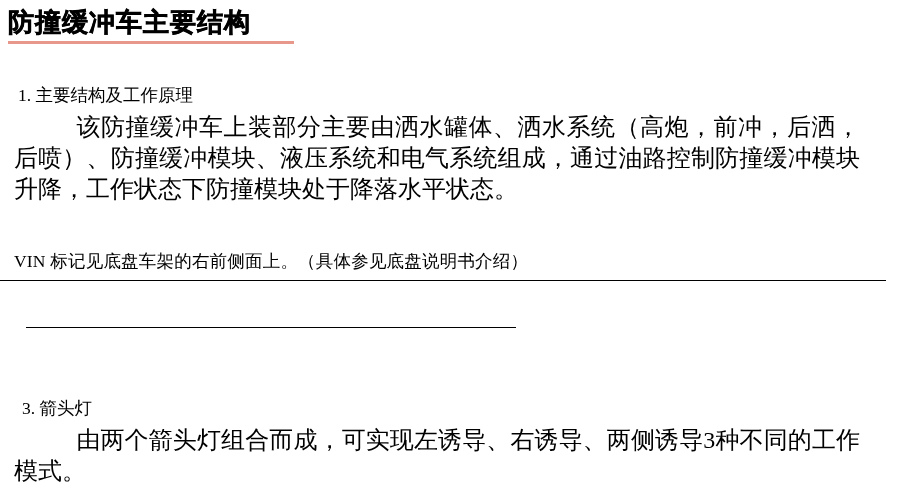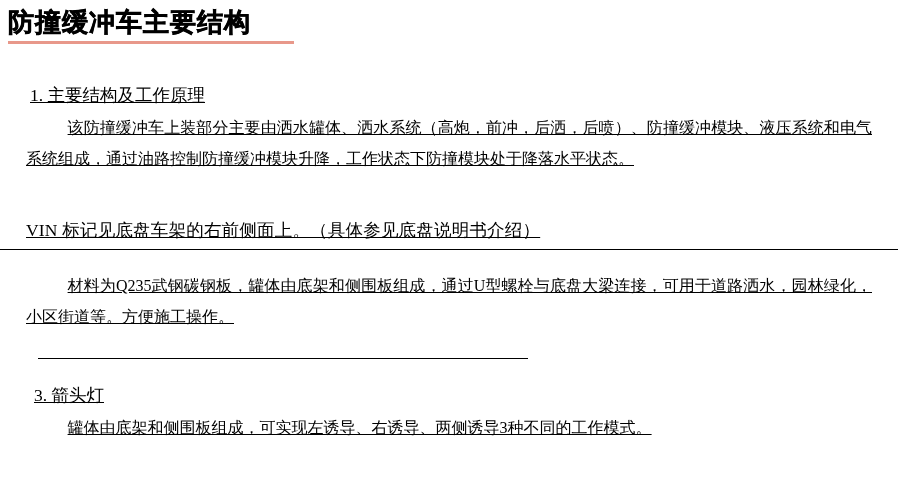--- a/index.html
+++ b/index.html
@@ -42,37 +42,36 @@
   .title-rule {
     margin-top: 3px;
     height: 3px;
     width: 286px;
     background: #e8988a;
   }
 
   
   .body {
     position: absolute;
-    left: 26px;
+    left: 14px;
     top: 80px;
     width: 852px;
     font-size: 17.5px;
     line-height: 31px;
-    text-decoration: underline;
   }
   .sec-head {
     font-size: 17.5px;
     line-height: 30px;
     margin: 0 0 2px 0;
     padding-left: 4px;
   }
   .para {
     margin: 0;
     text-indent: 2.6em;
-    font-size: 16px;
+    font-size: 24px;
     line-height: 31px;
     text-align: justify;
     padding-right: 6px;
   }
   .spacer-6 { height: 6px; }
   .spacer-10 { height: 10px; }
   .spacer-14 { height: 14px; }
   .spacer-20 { height: 20px; }
 
   .vin-line {
@@ -103,20 +102,21 @@
     width: 490px;
     height: 1px;
     background: #000000;
   }
 
   .sec2-head {
     padding-left: 6px;
   }
   .sec3-head {
     padding-left: 8px;
+    margin-top: 44px;
   }
 </style>
 </head>
 <body>
 
 <div class="page">
 
   <div class="title-wrap">
     <div class="title-text">防撞缓冲车主要结构</div>
     <div class="title-rule"></div>
@@ -129,27 +129,26 @@
 
     <div class="spacer-6"></div>
 
     <div class="vin-line">
       <span class="vin-text">VIN 标记见底盘车架的右前侧面上。（具体参见底盘说明书介绍）</span>
       <div class="vin-rule"></div>
     </div>
 
     <div class="spacer-20"></div>
 
-    <p class="para">材料为Q235武钢碳钢板，罐体由底架和侧围板组成，通过U型螺栓与底盘大梁连接，可用于道路洒水，园林绿化，小区街道等。方便施工操作。</p>
 
     <div class="spacer-14"></div>
 
     <div class="short-rule-wrap">
       <div class="short-rule"></div>
     </div>
 
     <div class="spacer-10"></div>
 
     <div class="sec-head sec3-head">3. 箭头灯</div>
-    <p class="para">罐体由底架和侧围板组成，可实现左诱导、右诱导、两侧诱导3种不同的工作模式。</p>
+    <p class="para">由两个箭头灯组合而成，可实现左诱导、右诱导、两侧诱导3种不同的工作模式。</p>
 
   </div>
 </div>
 
 </body></html>

